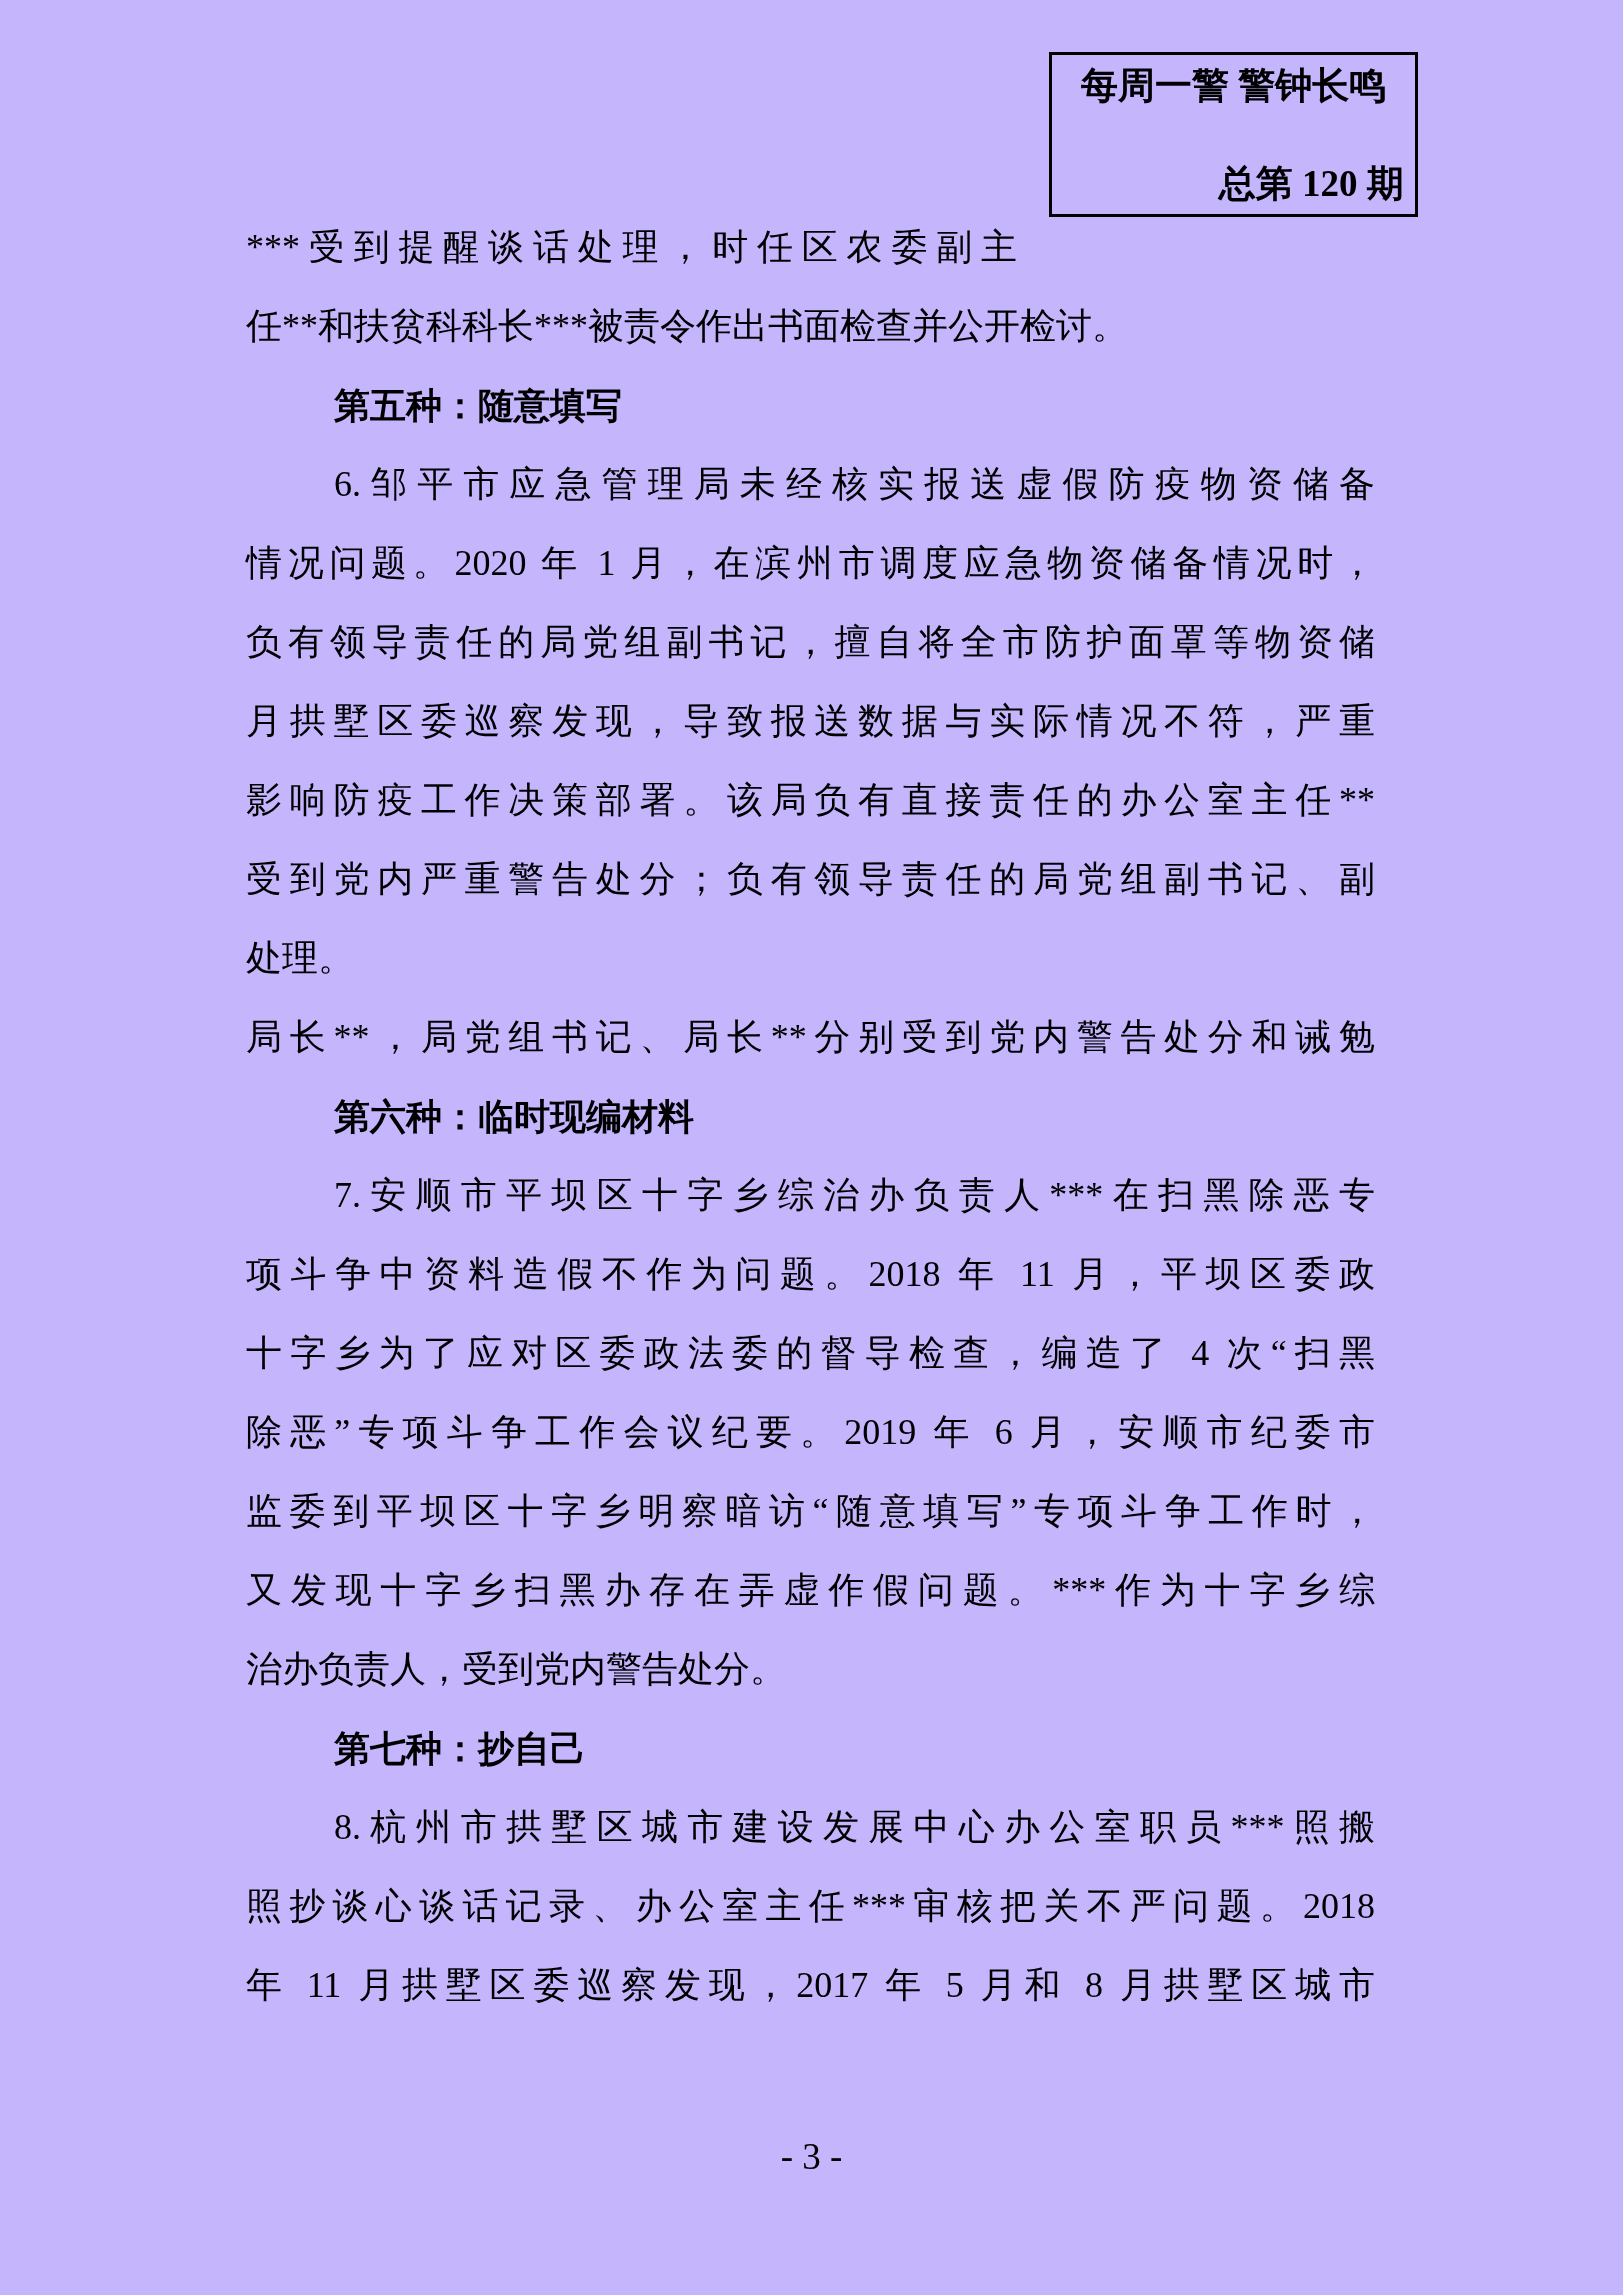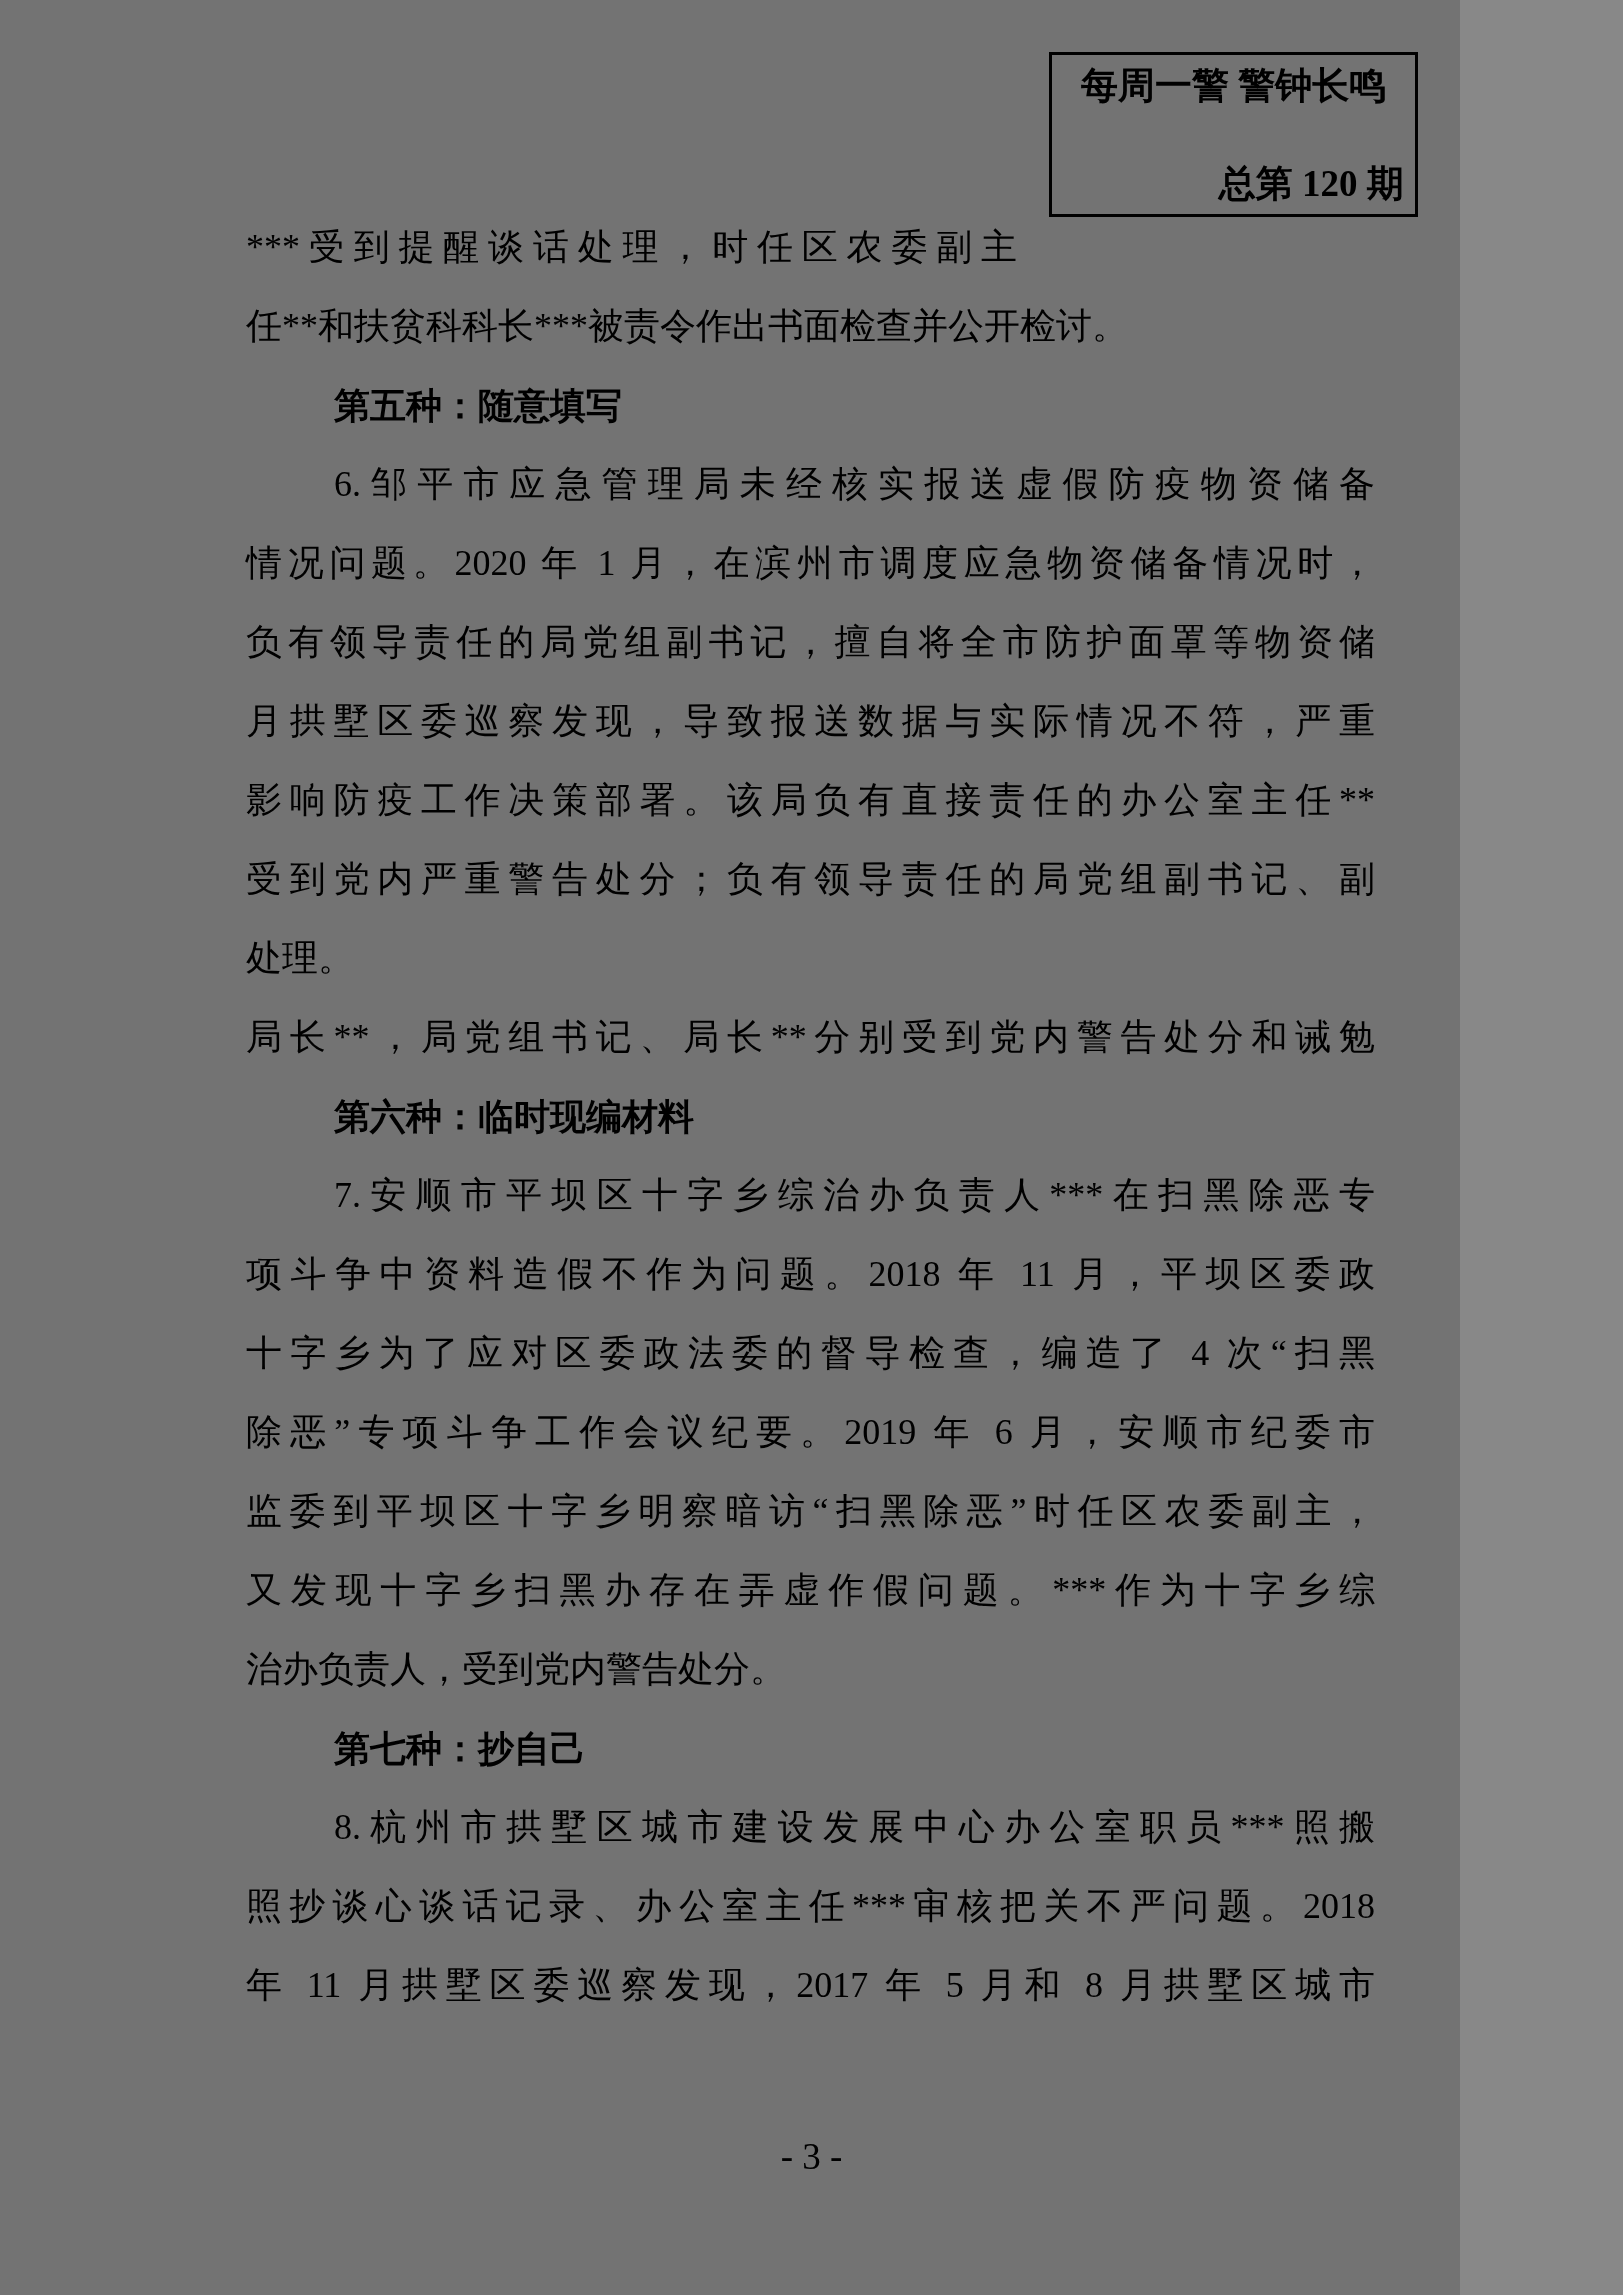--- a/index.html
+++ b/index.html
@@ -1,19 +1,19 @@
 <!DOCTYPE html>
 <html style="font-size:8.2px"><head>
 <meta charset="utf-8">
 <style>
   html,body{margin:0;padding:0;background:#888;}
   #page{
     position:relative;
-    width:1460px;height:2295px;
-    background:#737373;
+    width:1623px;height:2295px;
+    background:#c4b5fd;
     font-family:"Liberation Serif","DejaVu Serif",serif;
     color:#000000;
     overflow:hidden;
   }
   
   #issue-box{
     position:absolute;
     left:1049px;top:52px;
     width:369px;height:165px;
     border:3.6px solid #000000;
@@ -80,21 +80,21 @@
     <div class="ln j">月拱墅区委巡察发现，导致报送数据与实际情况不符，严重</div>
     <div class="ln j">影响防疫工作决策部署。该局负有直接责任的办公室主任**</div>
     <div class="ln j">受到党内严重警告处分；负有领导责任的局党组副书记、副</div>
     <div class="ln">处理。</div>
     <div class="ln j">局长**，局党组书记、局长**分别受到党内警告处分和诫勉</div>
     <div class="ln head">第六种：临时现编材料</div>
     <div class="ln j ind">7.安顺市平坝区十字乡综治办负责人***在扫黑除恶专</div>
     <div class="ln j">项斗争中资料造假不作为问题。2018 年 11 月，平坝区委政</div>
     <div class="ln j">十字乡为了应对区委政法委的督导检查，编造了 4 次“扫黑</div>
     <div class="ln j">除恶”专项斗争工作会议纪要。2019 年 6 月，安顺市纪委市</div>
-    <div class="ln j">监委到平坝区十字乡明察暗访“扫黑除恶”时任区农委副主，</div>
+    <div class="ln j">监委到平坝区十字乡明察暗访“随意填写”专项斗争工作时，</div>
     <div class="ln j">又发现十字乡扫黑办存在弄虚作假问题。***作为十字乡综</div>
     <div class="ln">治办负责人，受到党内警告处分。</div>
     <div class="ln head">第七种：抄自己</div>
     <div class="ln j ind">8.杭州市拱墅区城市建设发展中心办公室职员***照搬</div>
     <div class="ln j">照抄谈心谈话记录、办公室主任***审核把关不严问题。2018</div>
     <div class="ln j">年 11 月拱墅区委巡察发现，2017 年 5 月和 8 月拱墅区城市</div>
   </div>
 
   <div id="page-footer">- 3 -</div>
 

